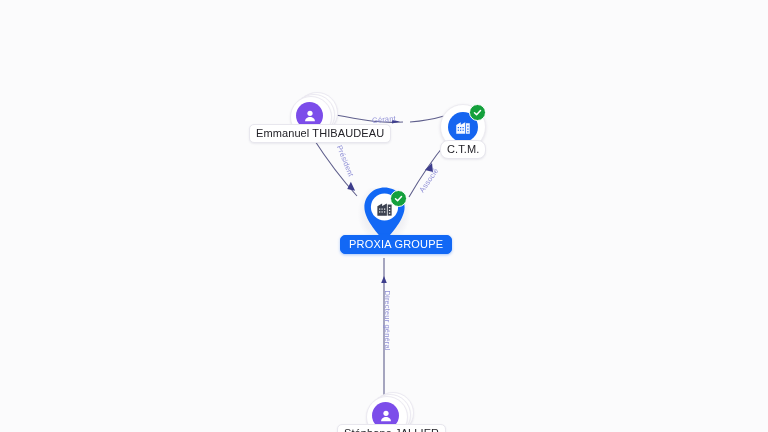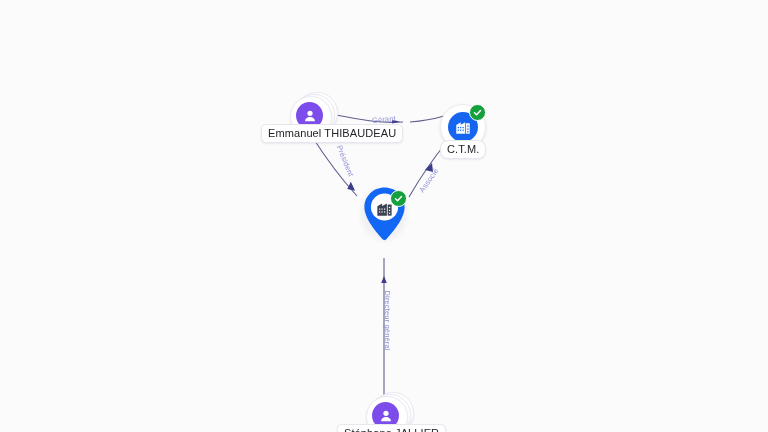--- a/index.html
+++ b/index.html
@@ -148,21 +148,21 @@
       <div class="card c2"></div>
       <div class="card c1"></div>
       <div class="avatar-circle">
         <svg width="16" height="16" viewBox="0 0 24 24" fill="#ffffff">
           <circle cx="12" cy="8" r="3.9"></circle>
           <path d="M4.6 20c0-4.1 3.3-6.6 7.4-6.6s7.4 2.5 7.4 6.6z"></path>
         </svg>
       </div>
     </div>
   </div>
-  <div class="label-plain" style="left:249px;top:124px;margin-left:12px;">Emmanuel THIBAUDEAU</div>
+  <div class="label-plain" style="left:249px;top:124px;">Emmanuel THIBAUDEAU</div>
 
   <div class="node" style="left:440px;top:104px;">
     <div class="company-card">
       <div class="company-glyph">
         <svg width="18" height="18" viewBox="0 0 24 24" fill="#ffffff">
           <path d="M3 21V9.2l6-3.6v3.3l6-3.1V21z" fill="#ffffff" opacity="0.95"></path>
           <rect x="16" y="7" width="5" height="14" fill="#ffffff" opacity="0.95"></rect>
           <rect x="5" y="12" width="1.6" height="1.6" fill="#1565f0"></rect>
           <rect x="8" y="12" width="1.6" height="1.6" fill="#1565f0"></rect>
           <rect x="11.4" y="12" width="1.6" height="1.6" fill="#1565f0"></rect>
@@ -207,20 +207,21 @@
           <rect x="17.6" y="17.2" width="1.7" height="1.5" fill="#ffffff"></rect>
         </svg>
       </div>
       <div class="pin-badge">
         <svg width="9" height="9" viewBox="0 0 24 24" fill="none" stroke="#ffffff" stroke-width="4" stroke-linecap="round" stroke-linejoin="round">
           <path d="M4 12.5 L9.5 18 L20 6.5"></path>
         </svg>
       </div>
     </div>
   </div>
+  <div class="label-primary" style="left:340px;top:235px;">PROXIA GROUPE</div>
 
   <div class="node" style="left:366px;top:392px;">
     <div class="person-stack">
       <div class="card c3"></div>
       <div class="card c2"></div>
       <div class="card c1"></div>
       <div class="avatar-circle">
         <svg width="16" height="16" viewBox="0 0 24 24" fill="#ffffff">
           <circle cx="12" cy="8" r="3.9"></circle>
           <path d="M4.6 20c0-4.1 3.3-6.6 7.4-6.6s7.4 2.5 7.4 6.6z"></path>

